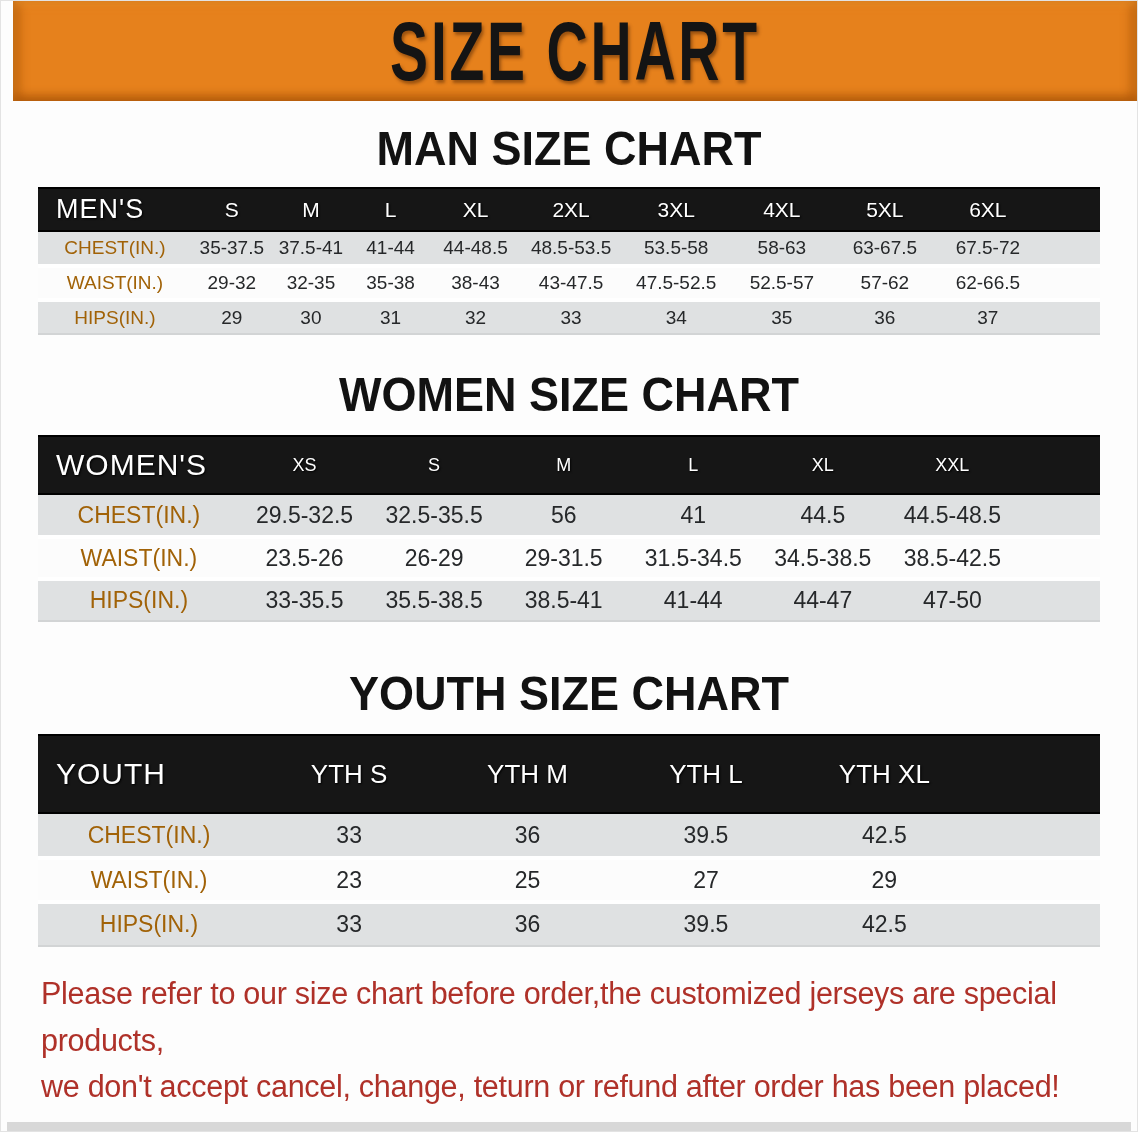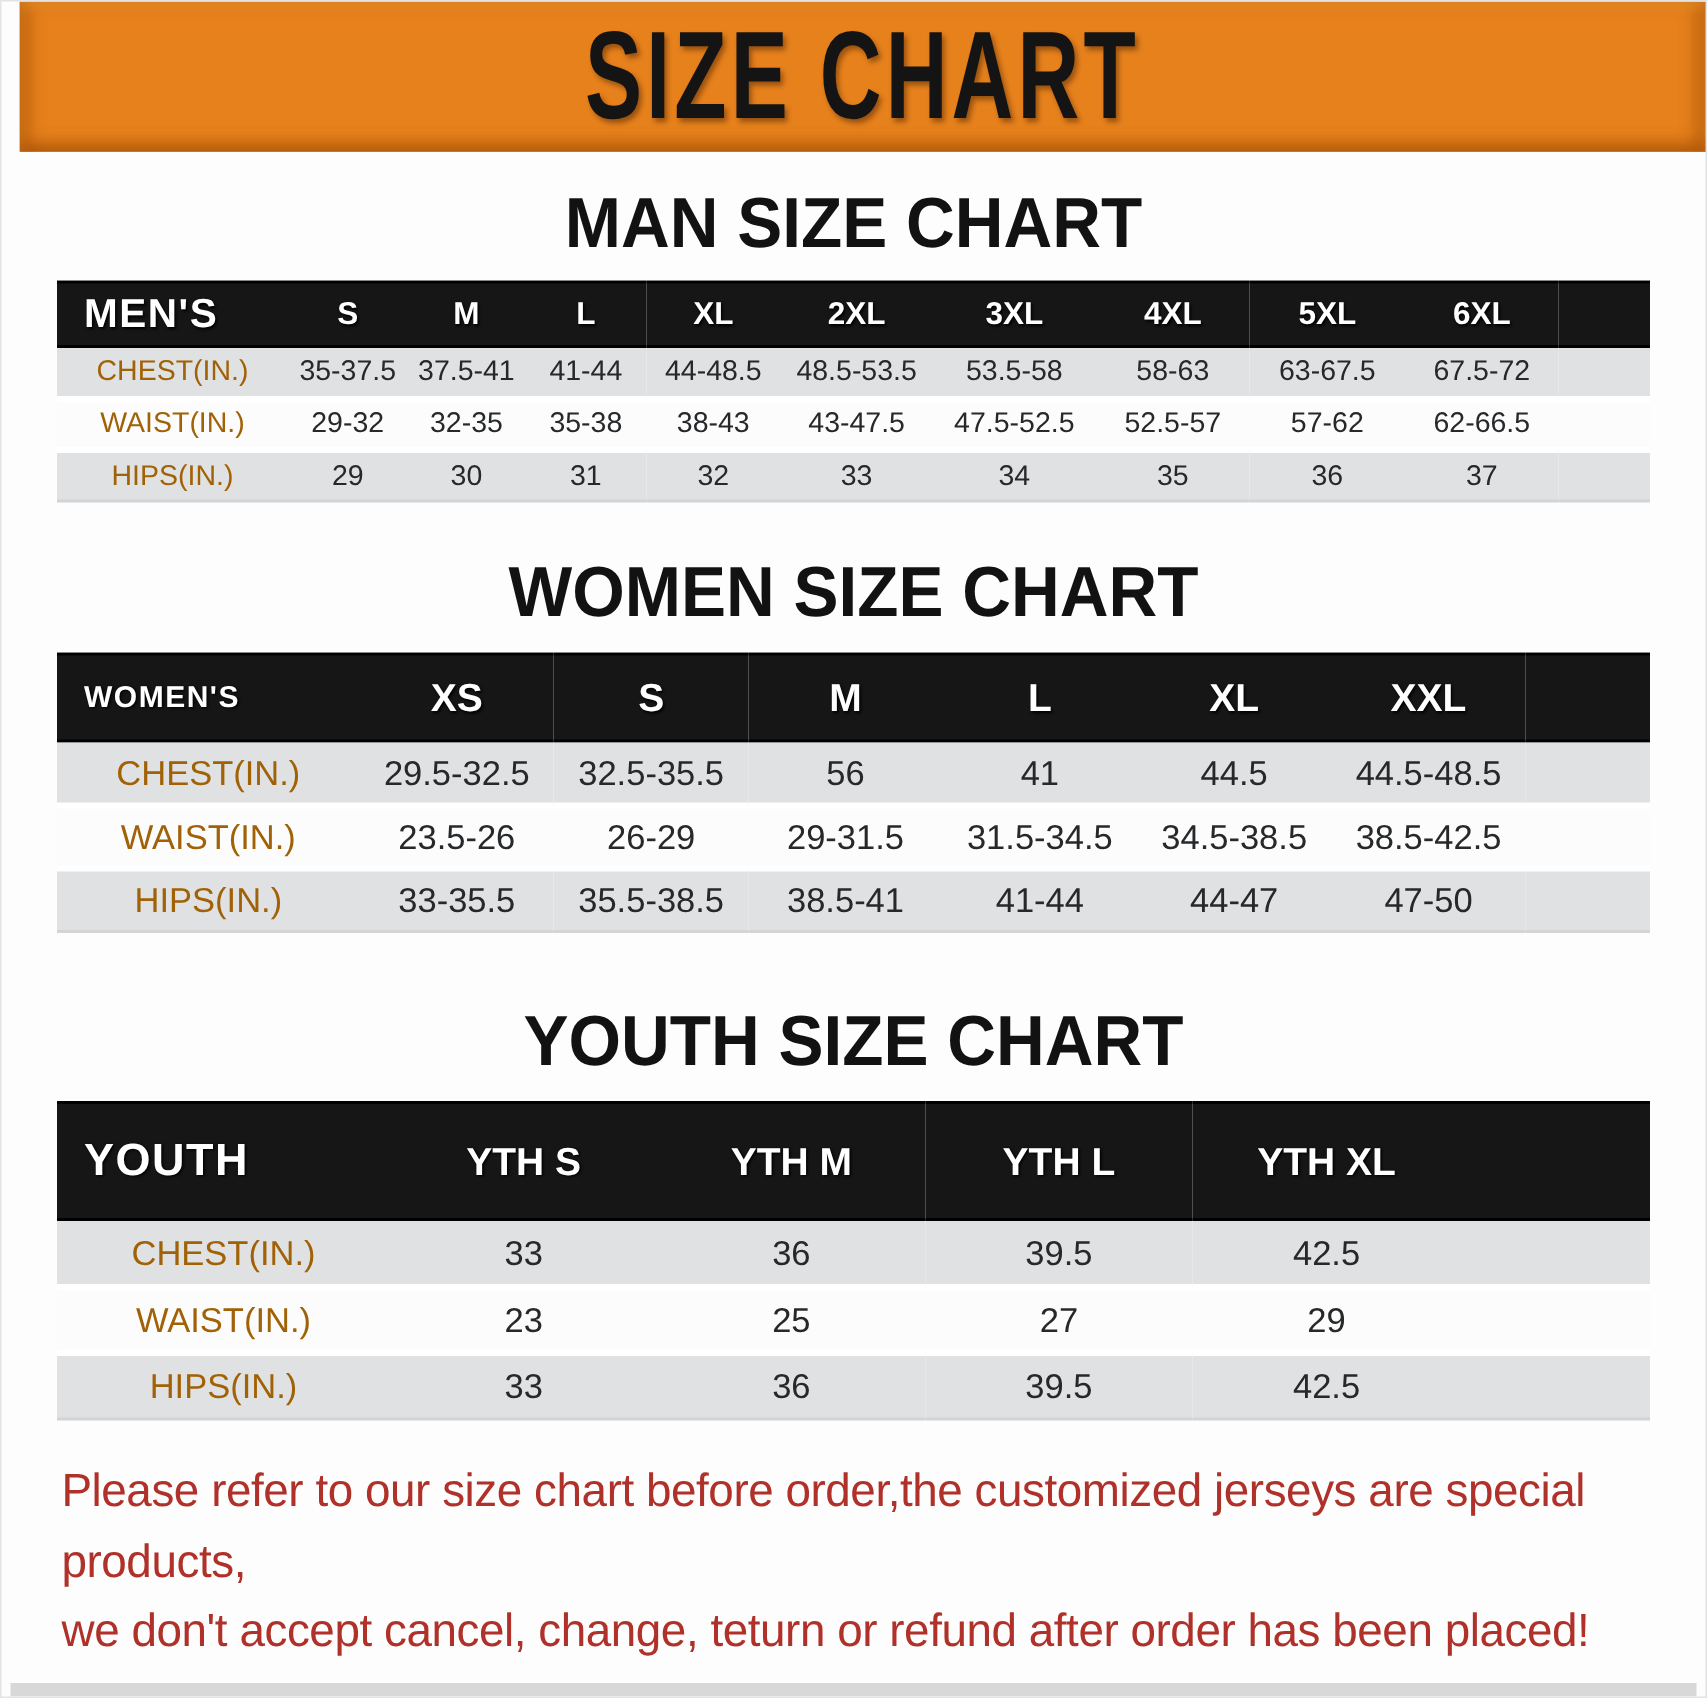--- a/index.html
+++ b/index.html
@@ -34,42 +34,42 @@
     text-align:center;font-weight:800;font-size:45px;color:#121212;
     letter-spacing:0;transform:scaleY(1.05);
   }
   .t-men  .section-title{margin-top:22px;}
   .t-women .section-title{margin-top:34px;}
   .t-youth .section-title{margin-top:46px;}
   table{
     width:1062px;margin:12px auto 0;border-collapse:collapse;table-layout:fixed;
   }
   thead th{
-    background:var(--header-bg);color:#fff;font-weight:700;
+    background:var(--header-bg);color:#fff;font-weight:400;
     text-align:center;white-space:nowrap;
     box-shadow:inset 0 2px 0 #000, inset 0 -2px 0 #000;
     text-shadow:1px 1px 2px #000;
   }
   thead th.lbl{text-align:left;padding-left:18px;letter-spacing:1px;}
   tbody td{
     text-align:center;color:var(--cell-ink);white-space:nowrap;
     border-bottom:4px solid #fff;
   }
   tbody tr:nth-child(odd) td{background:var(--stripe);}
   tbody tr:nth-child(even) td{background:#fcfcfc;}
   tbody tr:last-child td{border-bottom:2px solid #d2d4d5;margin-left:40px;}
   tbody td.lbl{font-weight:400;color:#a16207;}
   
   .t-men thead th{height:45px;font-size:21px;}
   .t-men thead th.lbl{font-size:27px;}
   .t-men tbody td{height:34px;font-size:19px;}
   
   .t-women table{margin-top:14px;}
-  .t-women thead th{height:60px;font-size:26px;}
-  .t-women thead th.lbl{font-size:20px;margin-left:20px;}
+  .t-women thead th{height:60px;font-size:18px;}
+  .t-women thead th.lbl{font-size:30px;margin-left:20px;}
   .t-women tbody td{height:42px;font-size:23px;}
   
   .t-youth table{margin-top:14px;}
   .t-youth thead th{height:80px;font-size:26px;}
   .t-youth thead th.lbl{font-size:30px;}
   .t-youth tbody td{height:44px;font-size:23px;}
   .footer-note{
     margin:24px 0 0 40px;width:1080px;
     color:var(--footer-red);font-size:31px;line-height:1.5;
     letter-spacing:-.3px;transform:scaleX(.985);transform-origin:left;

